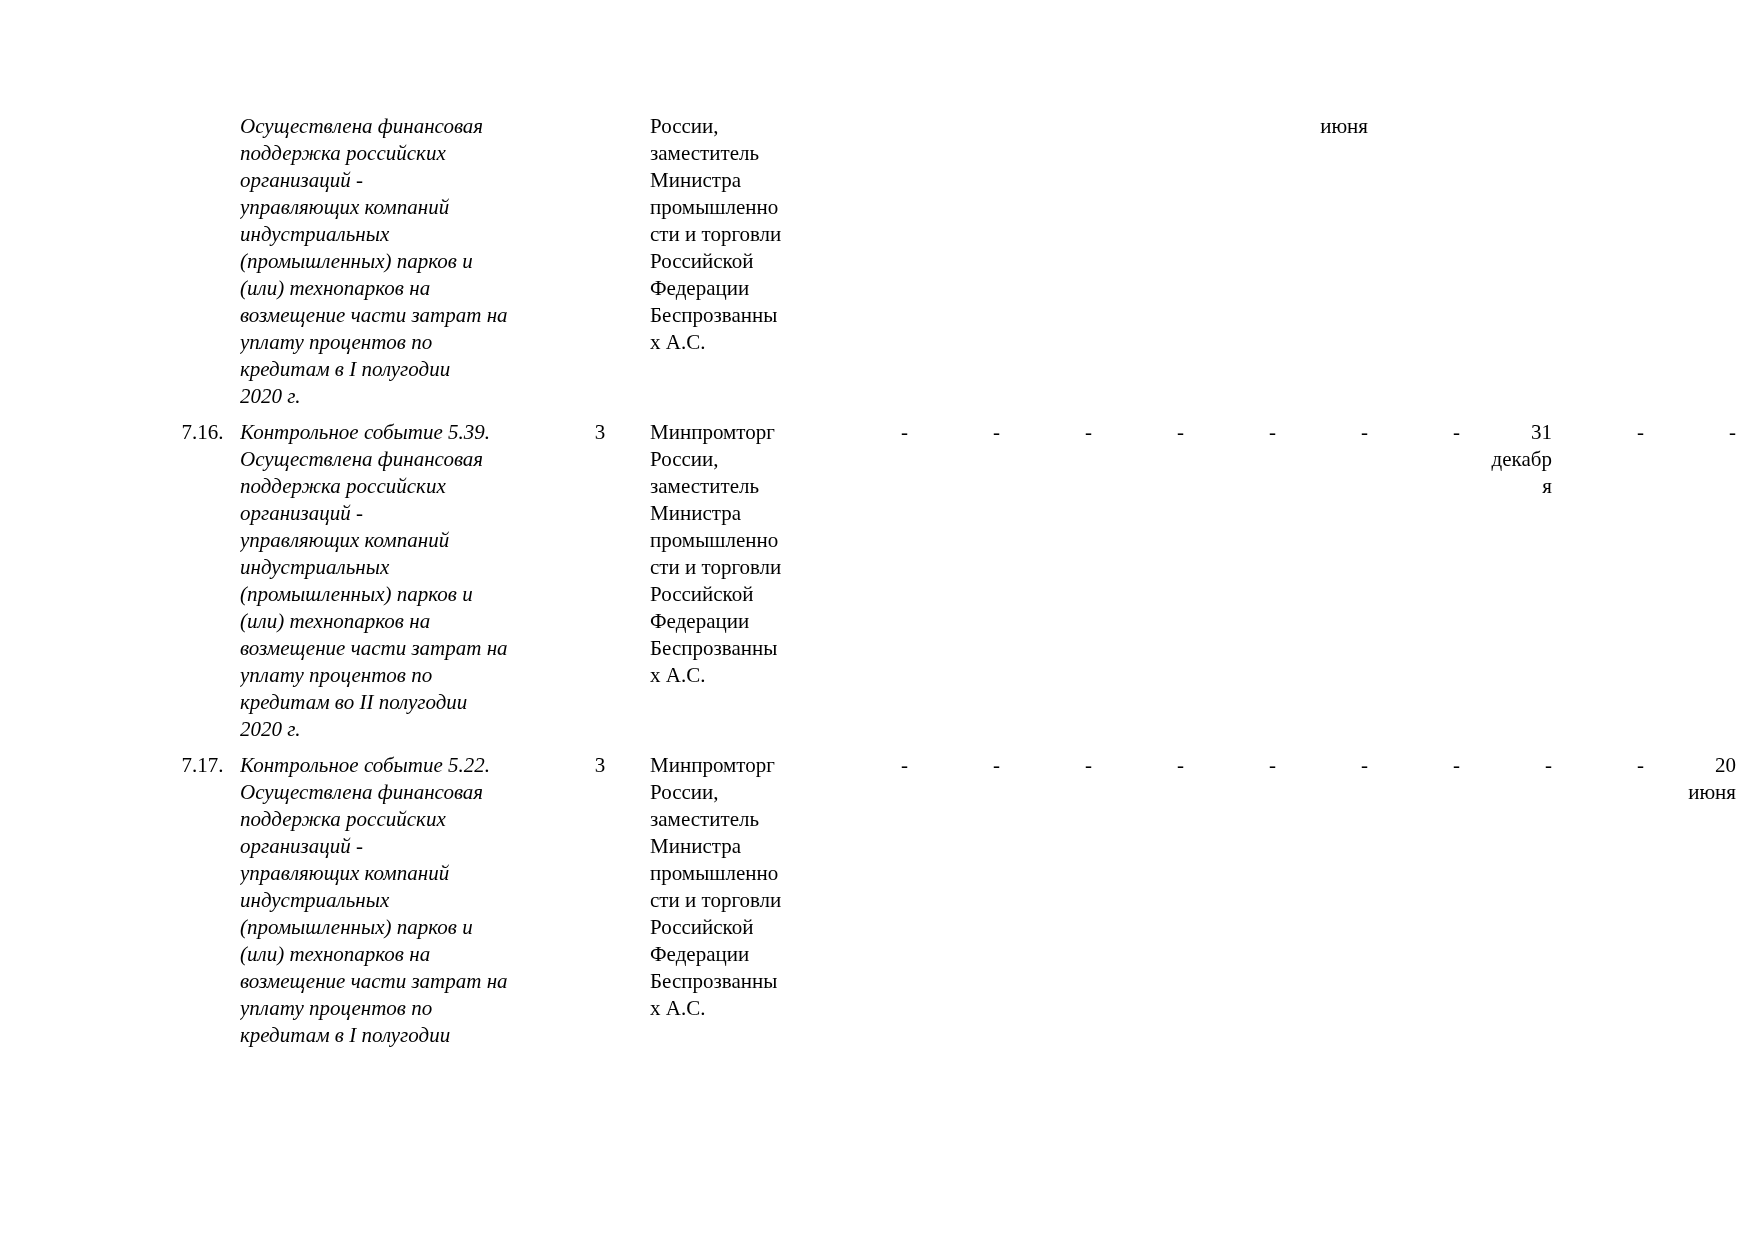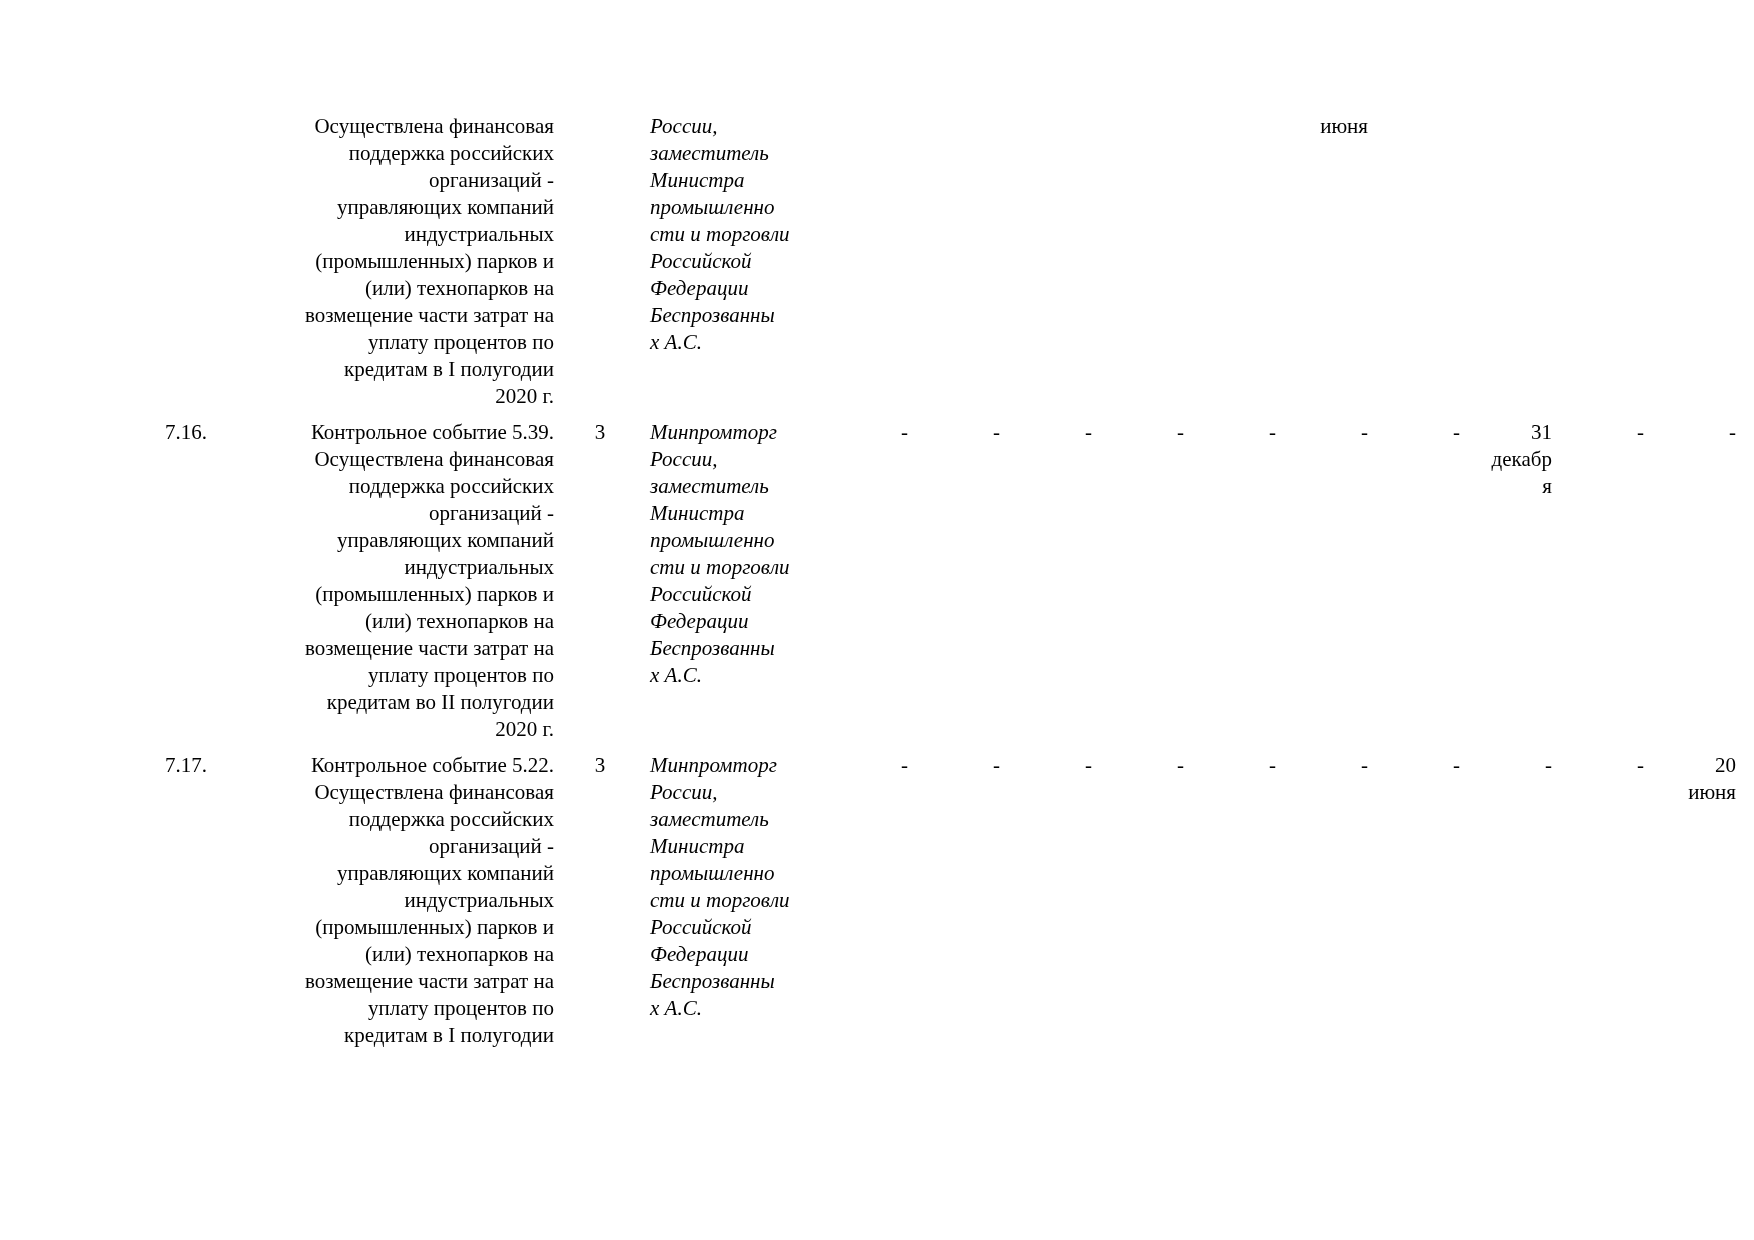--- a/index.html
+++ b/index.html
@@ -24,24 +24,24 @@
     table-layout: fixed;
   }
   .doc-table td {
     vertical-align: top;
     font-size: 21px;
     line-height: 27px;
     white-space: pre-line;
     padding: 0 0 9px 0;
     overflow: hidden;
   }
-  td.num-cell     { text-align: left; }
-  td.desc-cell    { text-align: right; padding-right: 6px; }
+  td.num-cell     { text-align: center; }
+  td.desc-cell    { text-align: left; padding-right: 6px; font-style: italic; }
   td.qty-cell     { text-align: center; }
-  td.resp-cell    { text-align: left; padding-left: 10px; padding-right: 4px; font-style: italic; }
+  td.resp-cell    { text-align: left; padding-left: 10px; padding-right: 4px; }
   td.val-cell     { text-align: right; }
 </style>
 </head>
 <body>
 
 <table class="doc-table">
   <colgroup>
     <col style="width:75px">
     <col style="width:320px">
     <col style="width:80px">

